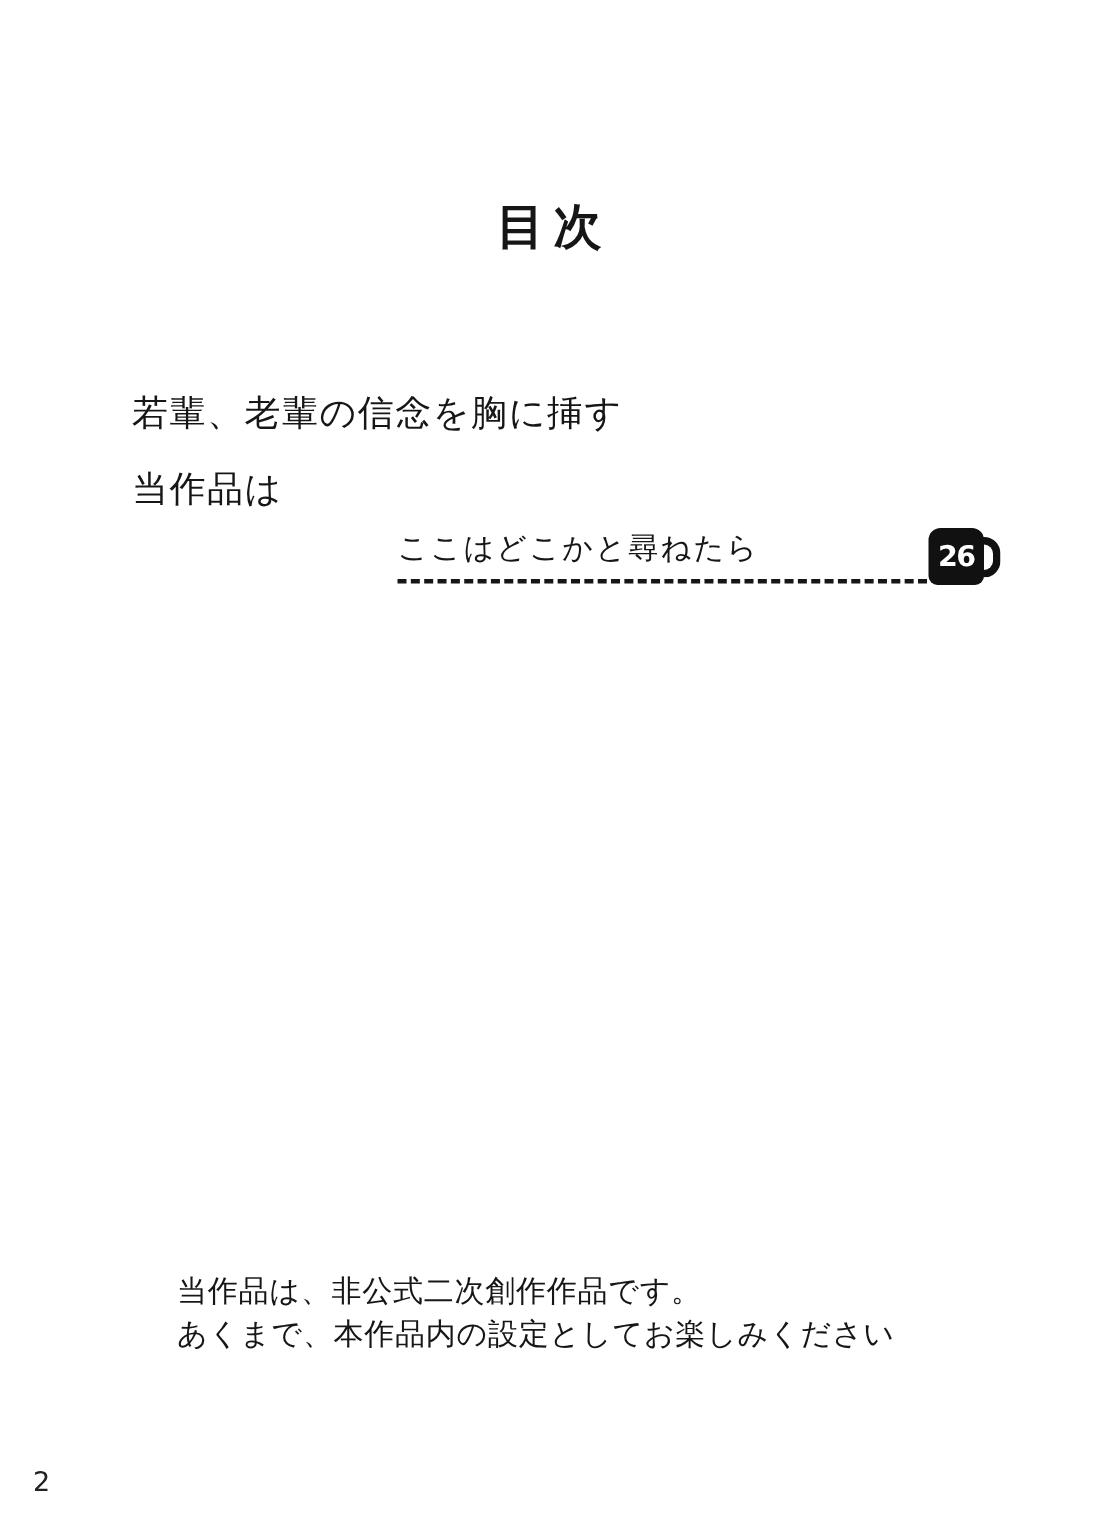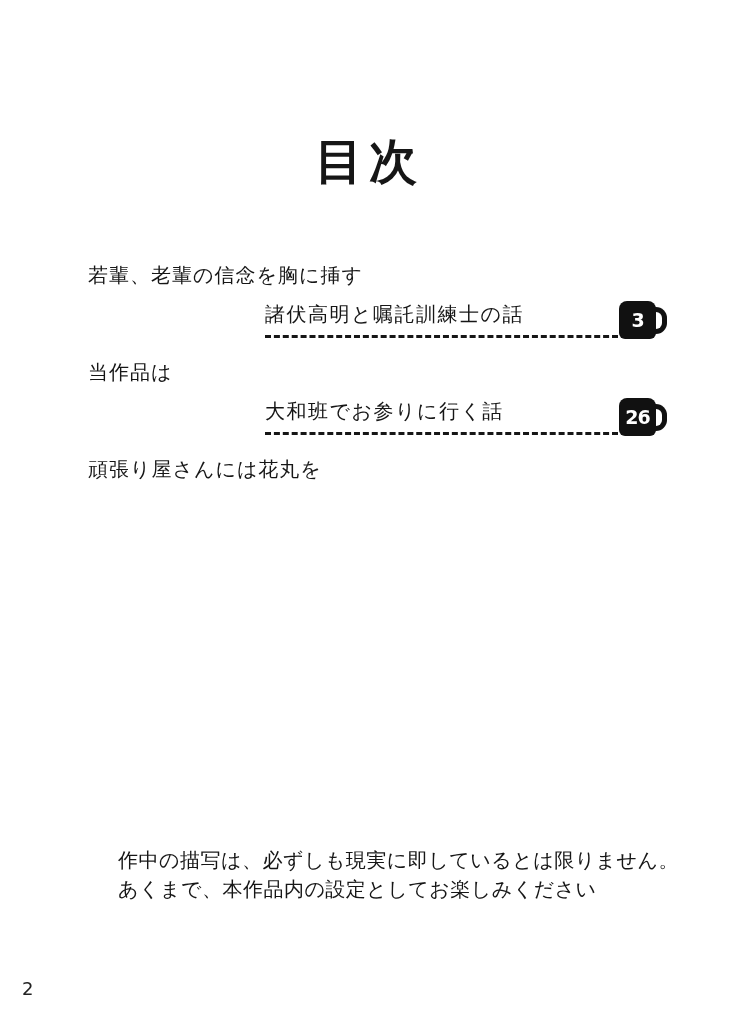--- a/index.html
+++ b/index.html
@@ -17,34 +17,34 @@
     color: #161616;
     overflow: hidden;
   }
   .doc-title {
     position: absolute;
     top: 130px;
     left: 0;
     width: 100%;
     margin: 0;
     text-align: center;
-    font-size: 48px;
+    font-size: 32px;
     font-weight: 700;
     letter-spacing: 6px;
     color: #161616;
   }
   .toc {
     position: absolute;
     top: 258px;
     left: 88px;
     width: 582px;
   }
   .entry { margin-bottom: 17px; }
   .entry-title {
-    font-size: 20px;
+    font-size: 24px;
     font-weight: 500;
     letter-spacing: 1px;
     line-height: 34px;
     white-space: nowrap;
   }
   .entry-sub {
     display: flex;
     align-items: flex-end;
     margin-left: 177px;
     margin-top: 9px;
@@ -115,50 +115,41 @@
 <body>
 
 <div class="page">
 
   <h1 class="doc-title">目次</h1>
 
   <div class="toc">
 
     <div class="entry">
       <div class="entry-title">若輩、老輩の信念を胸に挿す</div>
-      <div class="entry-sub">
-        <div class="sub-wrap">
-          <span class="sub-text">諸伏高明と嘱託訓練士の話</span>
-        </div>
-        <div class="mug">
-          <span class="mug-num">3</span>
-        </div>
-      </div>
     </div>
 
 
     <div class="entry">
       <div class="entry-title">当作品は</div>
       <div class="entry-sub">
         <div class="sub-wrap">
-          <span class="sub-text">大和班でお参りに行く話</span>
+          <span class="sub-text">ここはどこかと尋ねたら</span>
         </div>
         <div class="mug">
           <span class="mug-num">26</span>
         </div>
       </div>
     </div>
 
 
     <div class="entry">
-      <div class="entry-title">頑張り屋さんには花丸を</div>
     </div>
 
   </div>
 
   <div class="disclaimer">
-    <div>作中の描写は、必ずしも現実に即しているとは限りません。</div>
+    <div>当作品は、非公式二次創作作品です。</div>
     <div>あくまで、本作品内の設定としてお楽しみください</div>
   </div>
 
   <div class="page-num">2</div>
 
 </div>
 
 </body></html>

